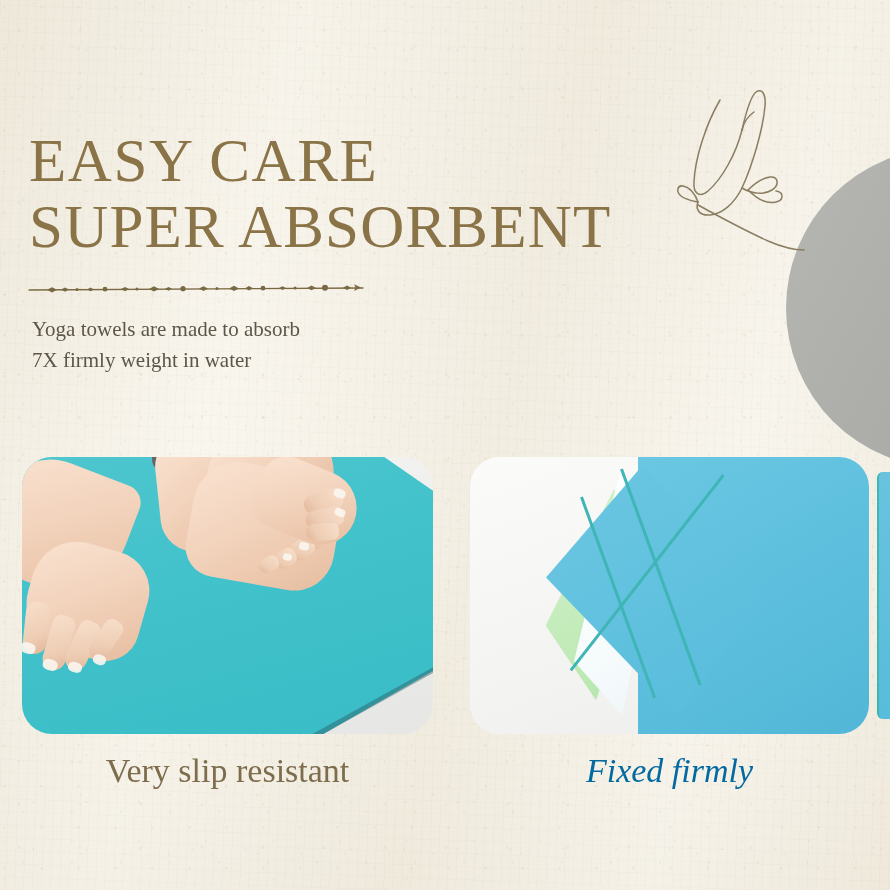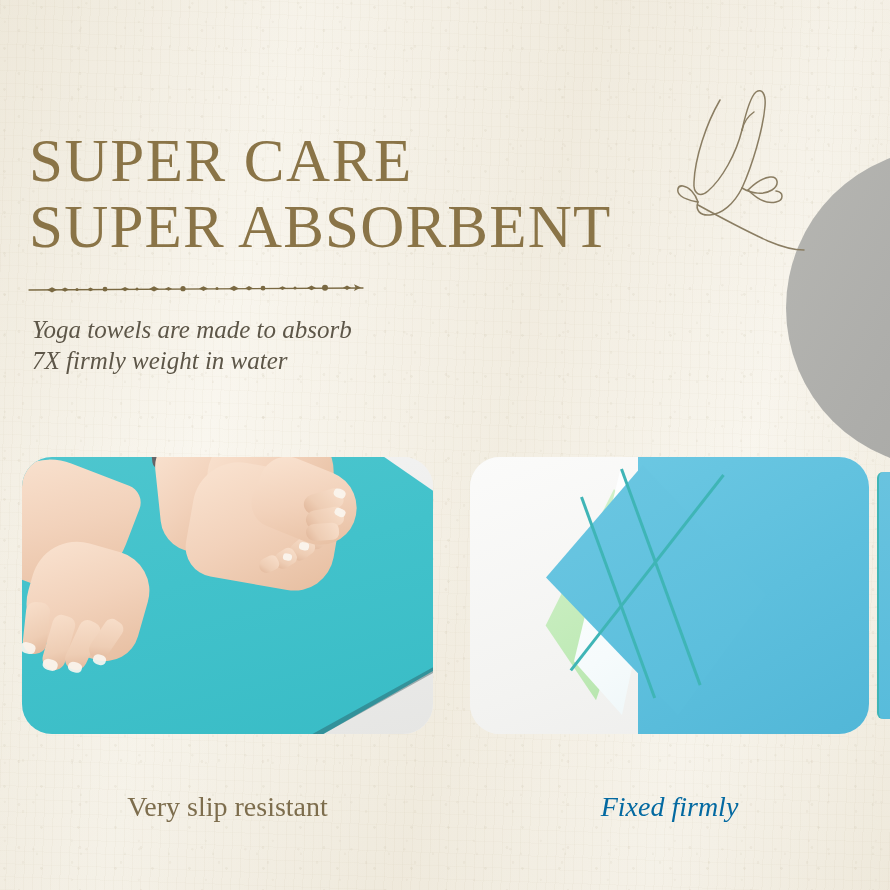--- a/index.html
+++ b/index.html
@@ -82,23 +82,22 @@
     top: 278px;
     width: 350px;
     height: 22px;
   }
 
   .subtitle {
     position: absolute;
     left: 32px;
     top: 314px;
     color: #5d5648;
-    font-size: 25px;
+    font-size: 21px;
     line-height: 31px;
-    font-style: italic;
     white-space: nowrap;
   }
 
   
   .panel {
     position: absolute;
     top: 457px;
     height: 277px;
     border-radius: 30px;
     overflow: hidden;
@@ -230,22 +229,22 @@
     width: 20px;
     height: 247px;
     border-radius: 6px 0 0 6px;
     background: linear-gradient(180deg, #69c3df 0%, #58bcdb 100%);
     border-left: 2px solid #3fb5b6;
   }
 
   
   .caption {
     position: absolute;
-    top: 789px;
-    font-size: 28px;
+    top: 753px;
+    font-size: 34px;
     line-height: 36px;
     white-space: nowrap;
   }
   .caption-left {
     left: 22px;
     width: 411px;
     text-align: center;
     color: #7d6d4d;
   }
   .caption-right {
@@ -273,21 +272,21 @@
       <path d="M94 110 C86 126, 74 136, 62 137 C52 138, 47 132, 50 124"></path>
       <path d="M50 124 C45 123, 38 122, 33 118 C28 114, 29 107, 35 108 C41 109, 47 115, 50 124"></path>
       <path d="M94 110 C104 116, 116 117, 124 112 C132 107, 130 98, 122 99 C114 100, 106 106, 100 112"></path>
       <path d="M100 112 C110 122, 120 126, 128 124 C136 122, 136 114, 128 113"></path>
       <path d="M50 127 C70 138, 96 152, 120 163 C134 169, 146 172, 156 172"></path>
       <path d="M94 52 C96 44, 100 38, 106 34"></path>
     </svg>
   </div>
 
   <div class="headline">
-    <div class="l1">SUPER CARE</div>
+    <div class="l1">EASY CARE</div>
     <div class="l2">SUPER ABSORBENT</div>
   </div>
 
   <div class="divider">
     <svg viewBox="0 0 350 22" width="350" height="22" fill="none" stroke="#7a6942" stroke-width="1.3" stroke-linecap="round">
       <line x1="4" y1="12" x2="338" y2="10"></line>
       <g fill="#7a6942" stroke="none">
         <path d="M22 11.8 l5 -2.6 l5 2.6 l-5 2.6 z"></path>
         <path d="M36 11.6 l4 -2.2 l4 2.2 l-4 2.2 z"></path>
         <circle cx="52" cy="11.5" r="1.6"></circle>

